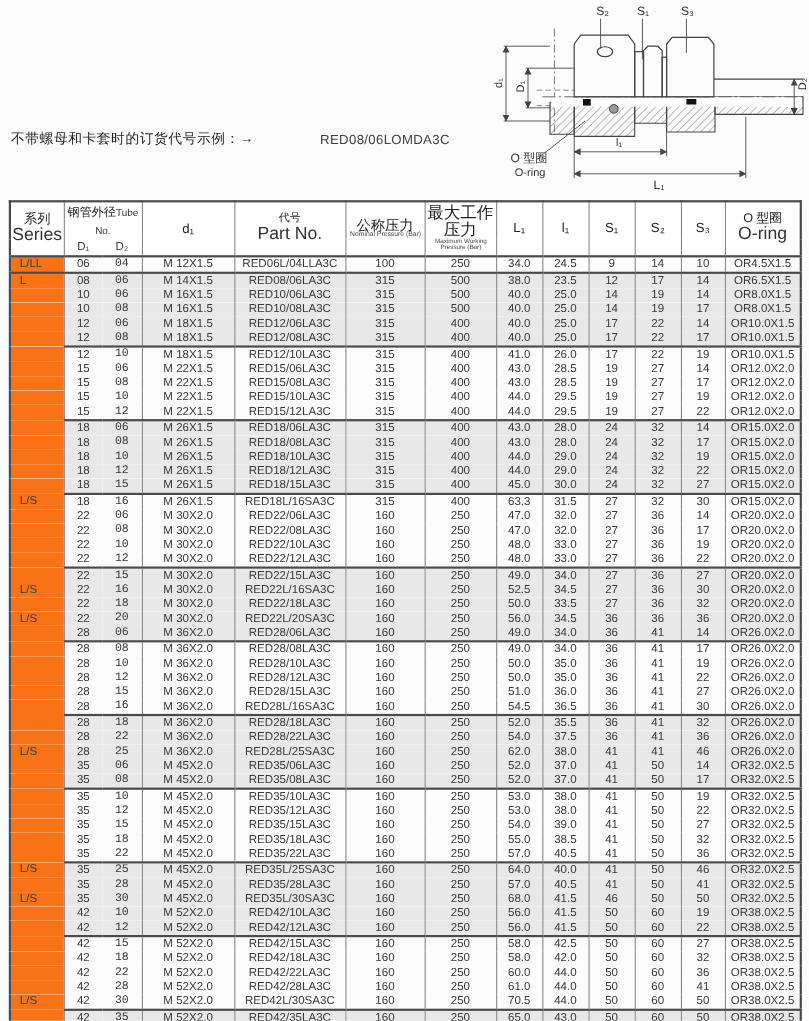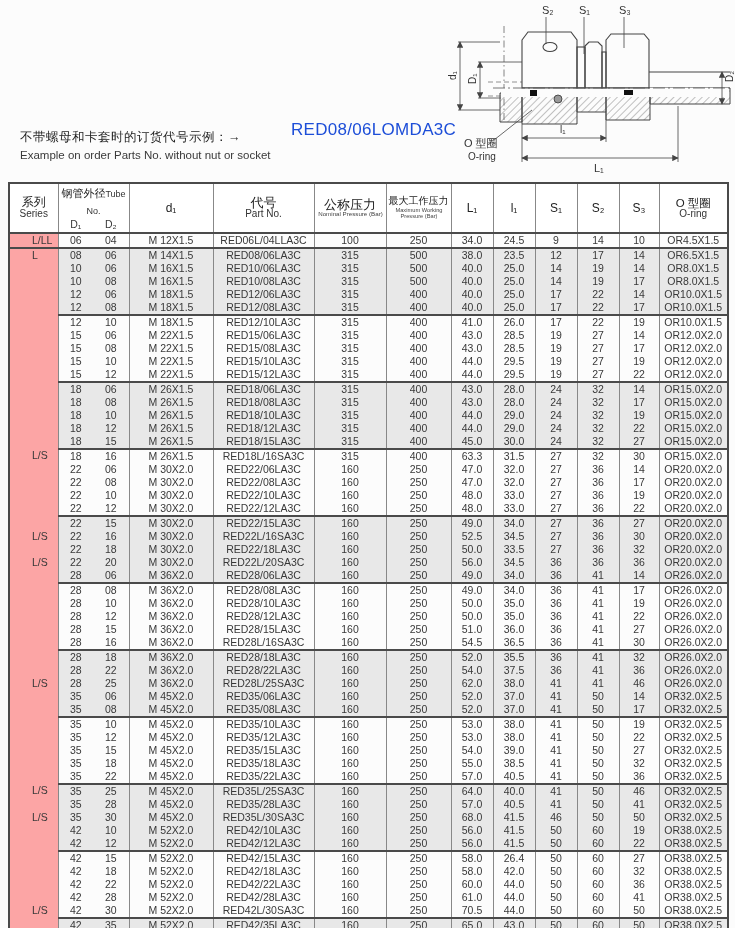--- a/index.html
+++ b/index.html
@@ -5,66 +5,66 @@
   html,body { margin:0; padding:0; }
   body {
     width:735px; height:928px; background:#fcfcfc;
     font-family:"Liberation Sans","DejaVu Sans",sans-serif;
     color:#383838; overflow:hidden;
   }
   .page { position:relative; width:679px; height:928px; }
 
   
   .top-section { position:relative; width:735px; height:178px; }
-  .note { position:absolute; left:20px; top:118px;margin-top:11px; }
+  .note { position:absolute; left:10px; top:118px; }
   .note .cn { font-size:12.5px; color:#1f1f1f; letter-spacing:.5px; }
   .note .en { font-size:11.5px; color:#3a3a3a; margin-top:3px; }
-  .part-code { position:absolute; left:291px; top:120px; font-size:17px; color:#1d4ed8; letter-spacing:.3px; }
+  .part-code { position:absolute; left:291px; top:120px; font-size:12px; color:#404040; letter-spacing:.3px; }
   .diagram-wrap { position:absolute; right:0; top:0; width:297px; height:176px; }
   svg text { font-family:"Liberation Sans","DejaVu Sans",sans-serif; fill:#333; }
 
   
   table.parts {
     border-collapse:collapse; table-layout:fixed;
     width:719px; margin:4px 0 0 8px;
     border:2px solid #4a4a4a;
   }
   .parts th, .parts td { padding:0; text-align:center; vertical-align:middle; }
   .parts thead th {
     border-left:1px solid #888; border-right:1px solid #888;
     border-top:none; border-bottom:none;
     background:#fff; font-weight:normal; line-height:1.05;
   }
   .parts thead tr.subhead th { border-top:none; height:14px; }
   .h-tube { border-bottom:none; }
   th.h-d1sub { border-right:none !important; }
   th.h-d2sub { border-left:none !important; }
   .hd-cn  { font-size:12px; color:#222; }
-  .hd-en  { font-size:10px; color:#333; }
+  .hd-en  { font-size:16px; color:#333; }
   .hd-sym { font-size:12px; color:#222; }
   .hd-cn-sm { font-size:13px; color:#222; }
   .hd-en-xs { font-size:6.5px; color:#444; transform:scale(.95); display:block; }
   .h-tube .hd-cn-sm { font-size:11px; }
   .h-tube .hd-en-in { font-size:9px; color:#333; }
   .parts thead tr:first-child th { height:18px; }
 
   .parts tbody td {
     border-left:1px solid #888; border-right:1px solid #888;
     border-top:none; border-bottom:none;
     height:13px; font-size:10.5px; line-height:13px;
     white-space:nowrap; overflow:hidden;
   }
   .parts tbody tr.shaded td { background:#e8e8e8; }
-  .parts tbody tr td.c0 { background:#fca5a5; text-align:left; padding-left:22px; border-top:none; border-bottom:none; }
+  .parts tbody tr td.c0 { background:#f97316; text-align:left; padding-left:8px; border-top:none; border-bottom:none; }
   .parts tbody tr.group-start td { border-top:2px solid #4a4a4a; }
   .parts tbody tr.group-start td.c0 { border-top:none; }
   .parts tbody tr.g-first td { border-top:2px solid #4a4a4a; }
   .parts tbody tr.g-first td.c0 { border-bottom:2px solid #4a4a4a; border-top:2px solid #4a4a4a; }
   td.c1 { border-right:none !important; }
-  td.c2 { border-left:none !important; }
+  td.c2 { border-left:none !important;font-family:Liberation Mono, monospace; }
 </style>
 </head>
 <body>
 
 <div class="page">
 
   <div class="top-section">
 
     <div class="diagram-wrap">
       <svg width="297" height="176" viewBox="0 0 297 176">
@@ -150,21 +150,20 @@
         <text x="156" y="172" font-size="11">L₁</text>
 
         <line x1="56" y1="140" x2="94" y2="110" stroke="#444" stroke-width="0.8"></line>
         <text x="26" y="147" font-size="11">O 型圈</text>
         <text x="30" y="160" font-size="10">O-ring</text>
       </svg>
     </div>
 
     <div class="note">
       <div class="cn">不带螺母和卡套时的订货代号示例：→</div>
-      <div class="en">Example on order Parts No. without nut or socket</div>
     </div>
     <div class="part-code">RED08/06LOMDA3C</div>
   </div>
 
   <table class="parts">
     <colgroup>
       <col style="width:49px">
         <col style="width:35px">
         <col style="width:36px">
       <col style="width:84px">
@@ -184,29 +183,29 @@
           <div class="hd-cn">系列</div>
           <div class="hd-en">Series</div>
         </th>
         <th colspan="2" class="h-tube">
           <span class="hd-cn-sm">钢管外径</span><span class="hd-en-in">Tube No.</span>
         </th>
         <th rowspan="2">
           <div class="hd-sym">d₁</div>
         </th>
         <th rowspan="2">
-          <div class="hd-cn" style="font-size:13px">代号</div>
+          <div class="hd-cn" style="font-size:10px">代号</div>
           <div class="hd-en">Part No.</div>
         </th>
         <th rowspan="2">
           <div class="hd-cn-sm">公称压力</div>
           <span class="hd-en-xs">Nominal Pressure (Bar)</span>
         </th>
         <th rowspan="2">
-          <div class="hd-cn-sm" style="font-size:10px">最大工作压力</div>
+          <div class="hd-cn-sm" style="font-size:15px">最大工作压力</div>
           <span class="hd-en-xs" style="font-size:6px">Maximum Working Pressure (Bar)</span>
         </th>
         <th rowspan="2"><span class="hd-sym">L₁</span></th>
         <th rowspan="2"><span class="hd-sym">l₁</span></th>
         <th rowspan="2"><span class="hd-sym">S₁</span></th>
         <th rowspan="2"><span class="hd-sym">S₂</span></th>
         <th rowspan="2"><span class="hd-sym">S₃</span></th>
         <th rowspan="2">
           <div class="hd-cn" style="font-size:11.5px">O 型圈</div>
           <div class="hd-en">O-ring</div>
@@ -910,21 +909,21 @@
         </tr>
         <tr class="group-start">
           <td class="c0"></td>
           <td class="c1">42</td>
           <td class="c2">15</td>
           <td class="c3">M 52X2.0</td>
           <td class="c4">RED42/15LA3C</td>
           <td class="c5">160</td>
           <td class="c6">250</td>
           <td class="c7">58.0</td>
-          <td class="c8">26.4</td>
+          <td class="c8">42.5</td>
           <td class="c9">50</td>
           <td class="c10">60</td>
           <td class="c11">27</td>
           <td class="c12">OR38.0X2.5</td>
         </tr>
         <tr>
           <td class="c0"></td>
           <td class="c1">42</td>
           <td class="c2">18</td>
           <td class="c3">M 52X2.0</td>

